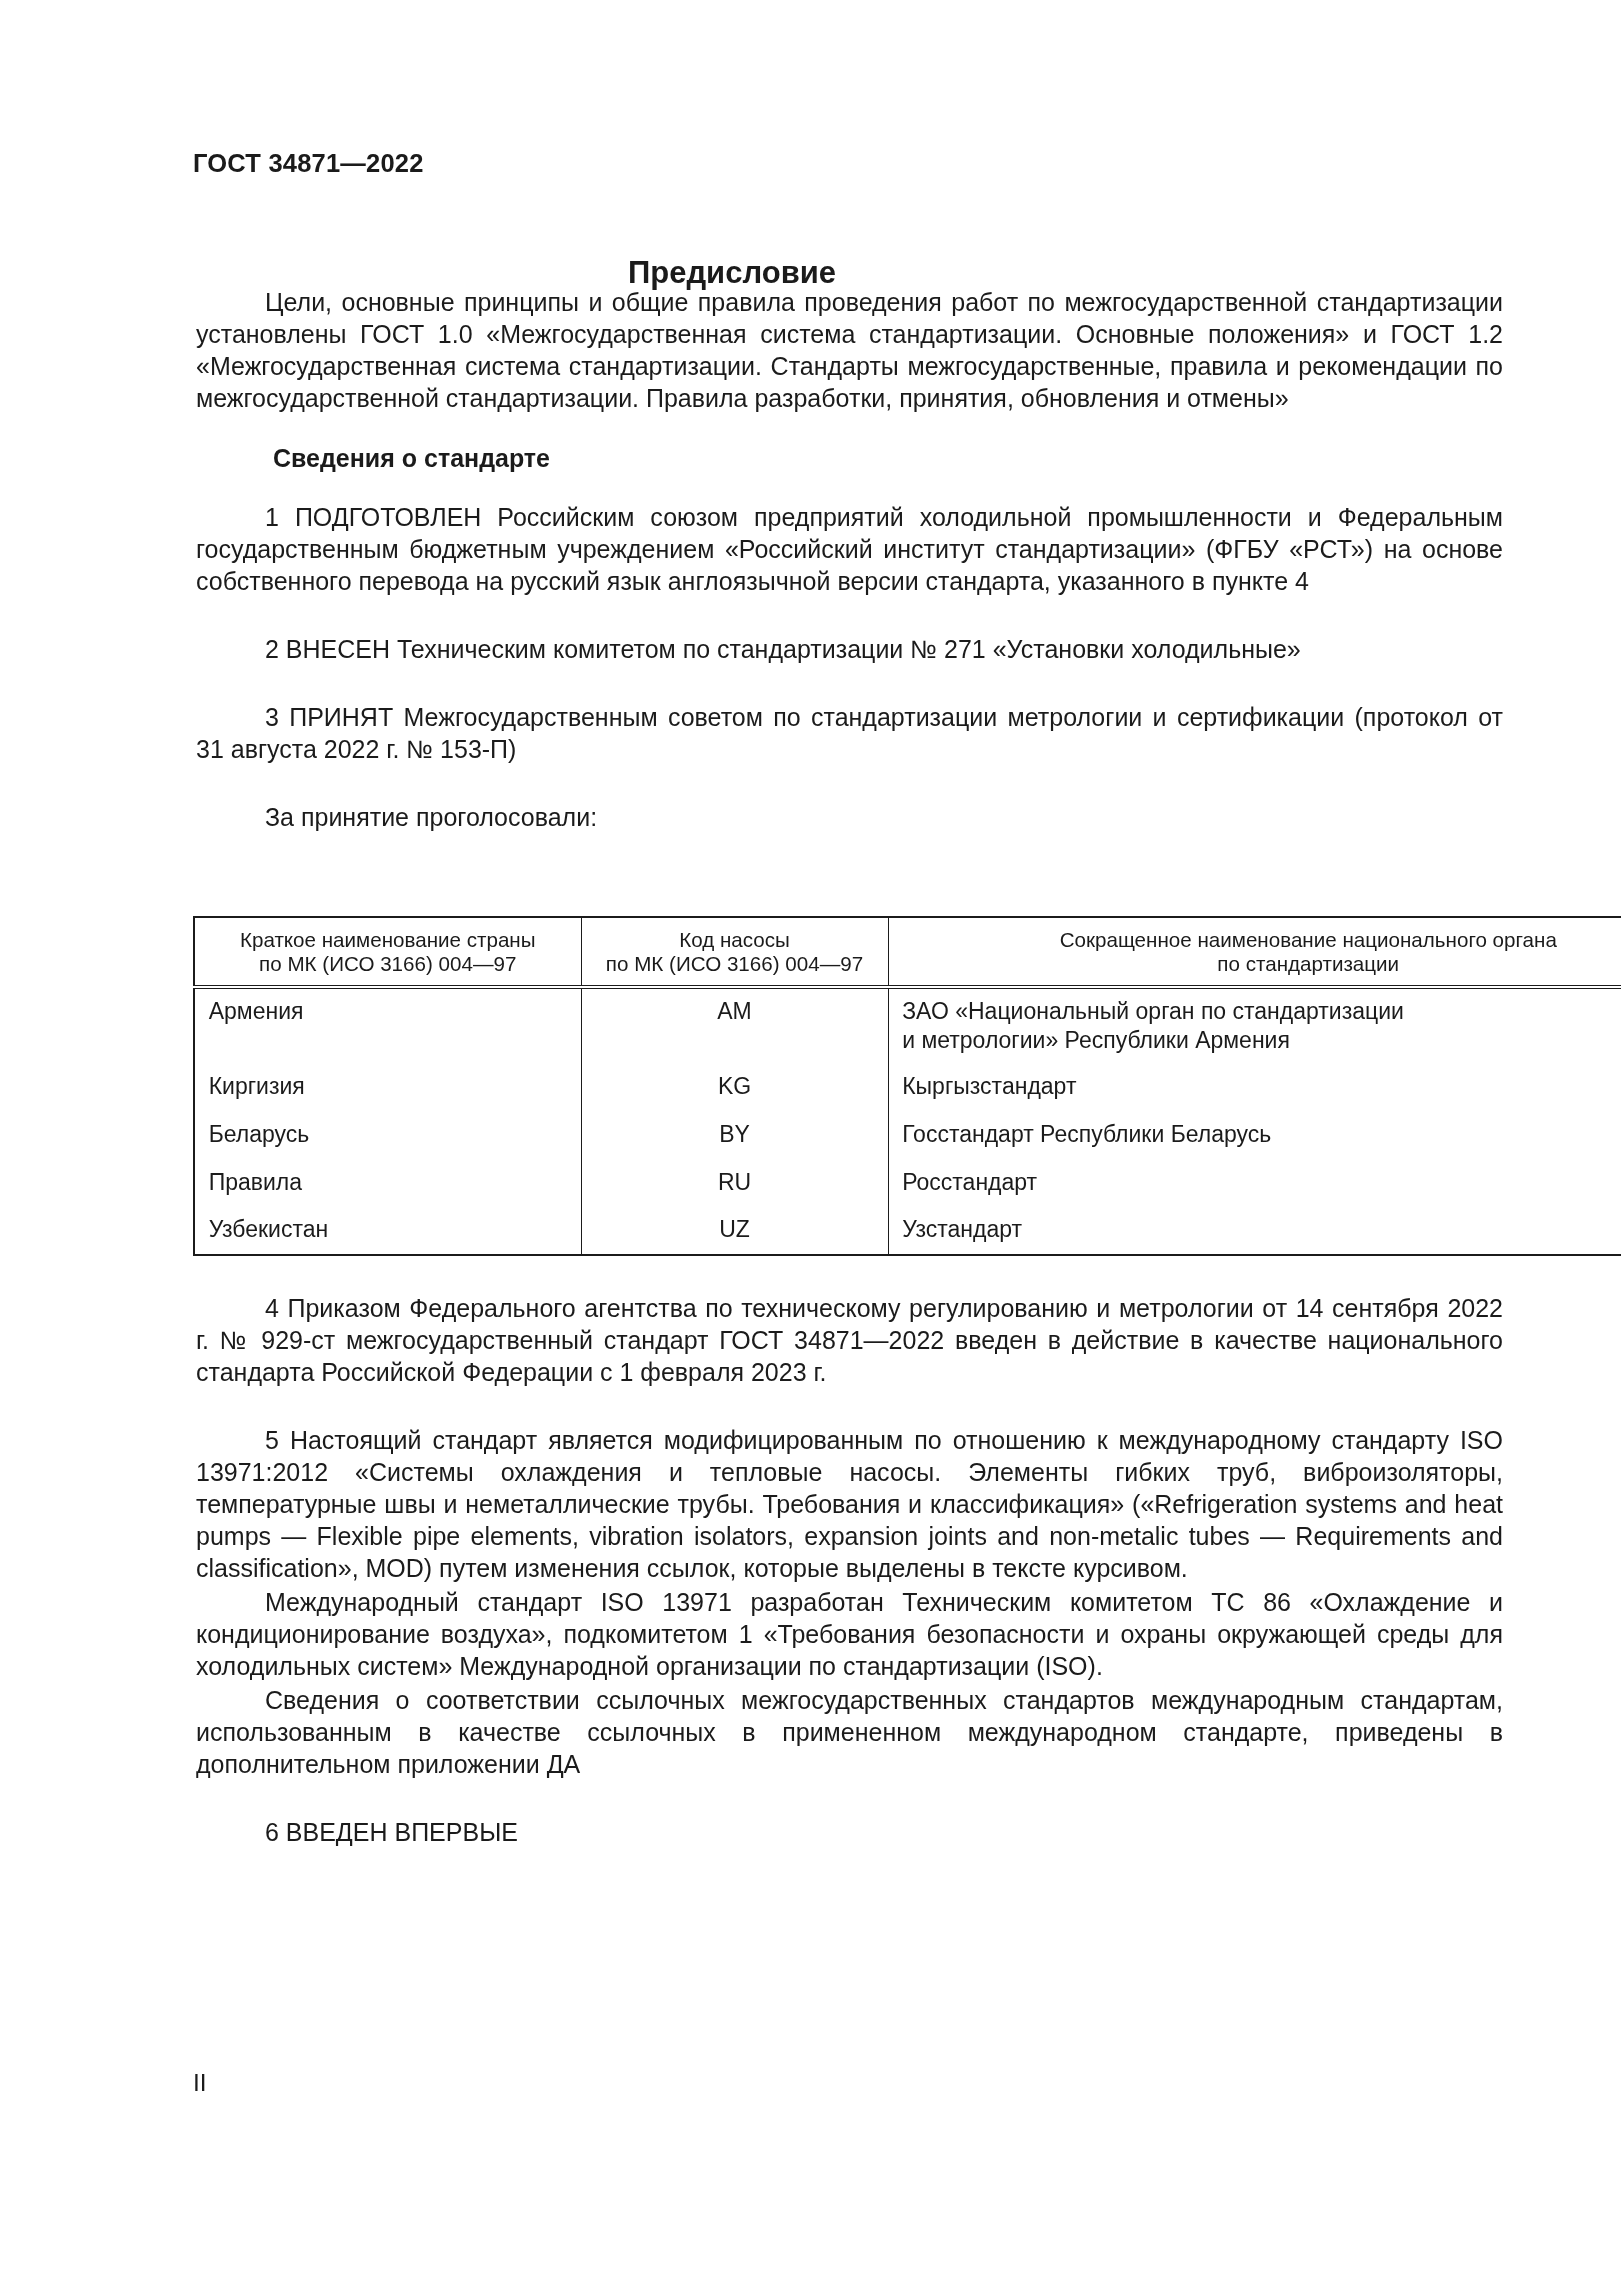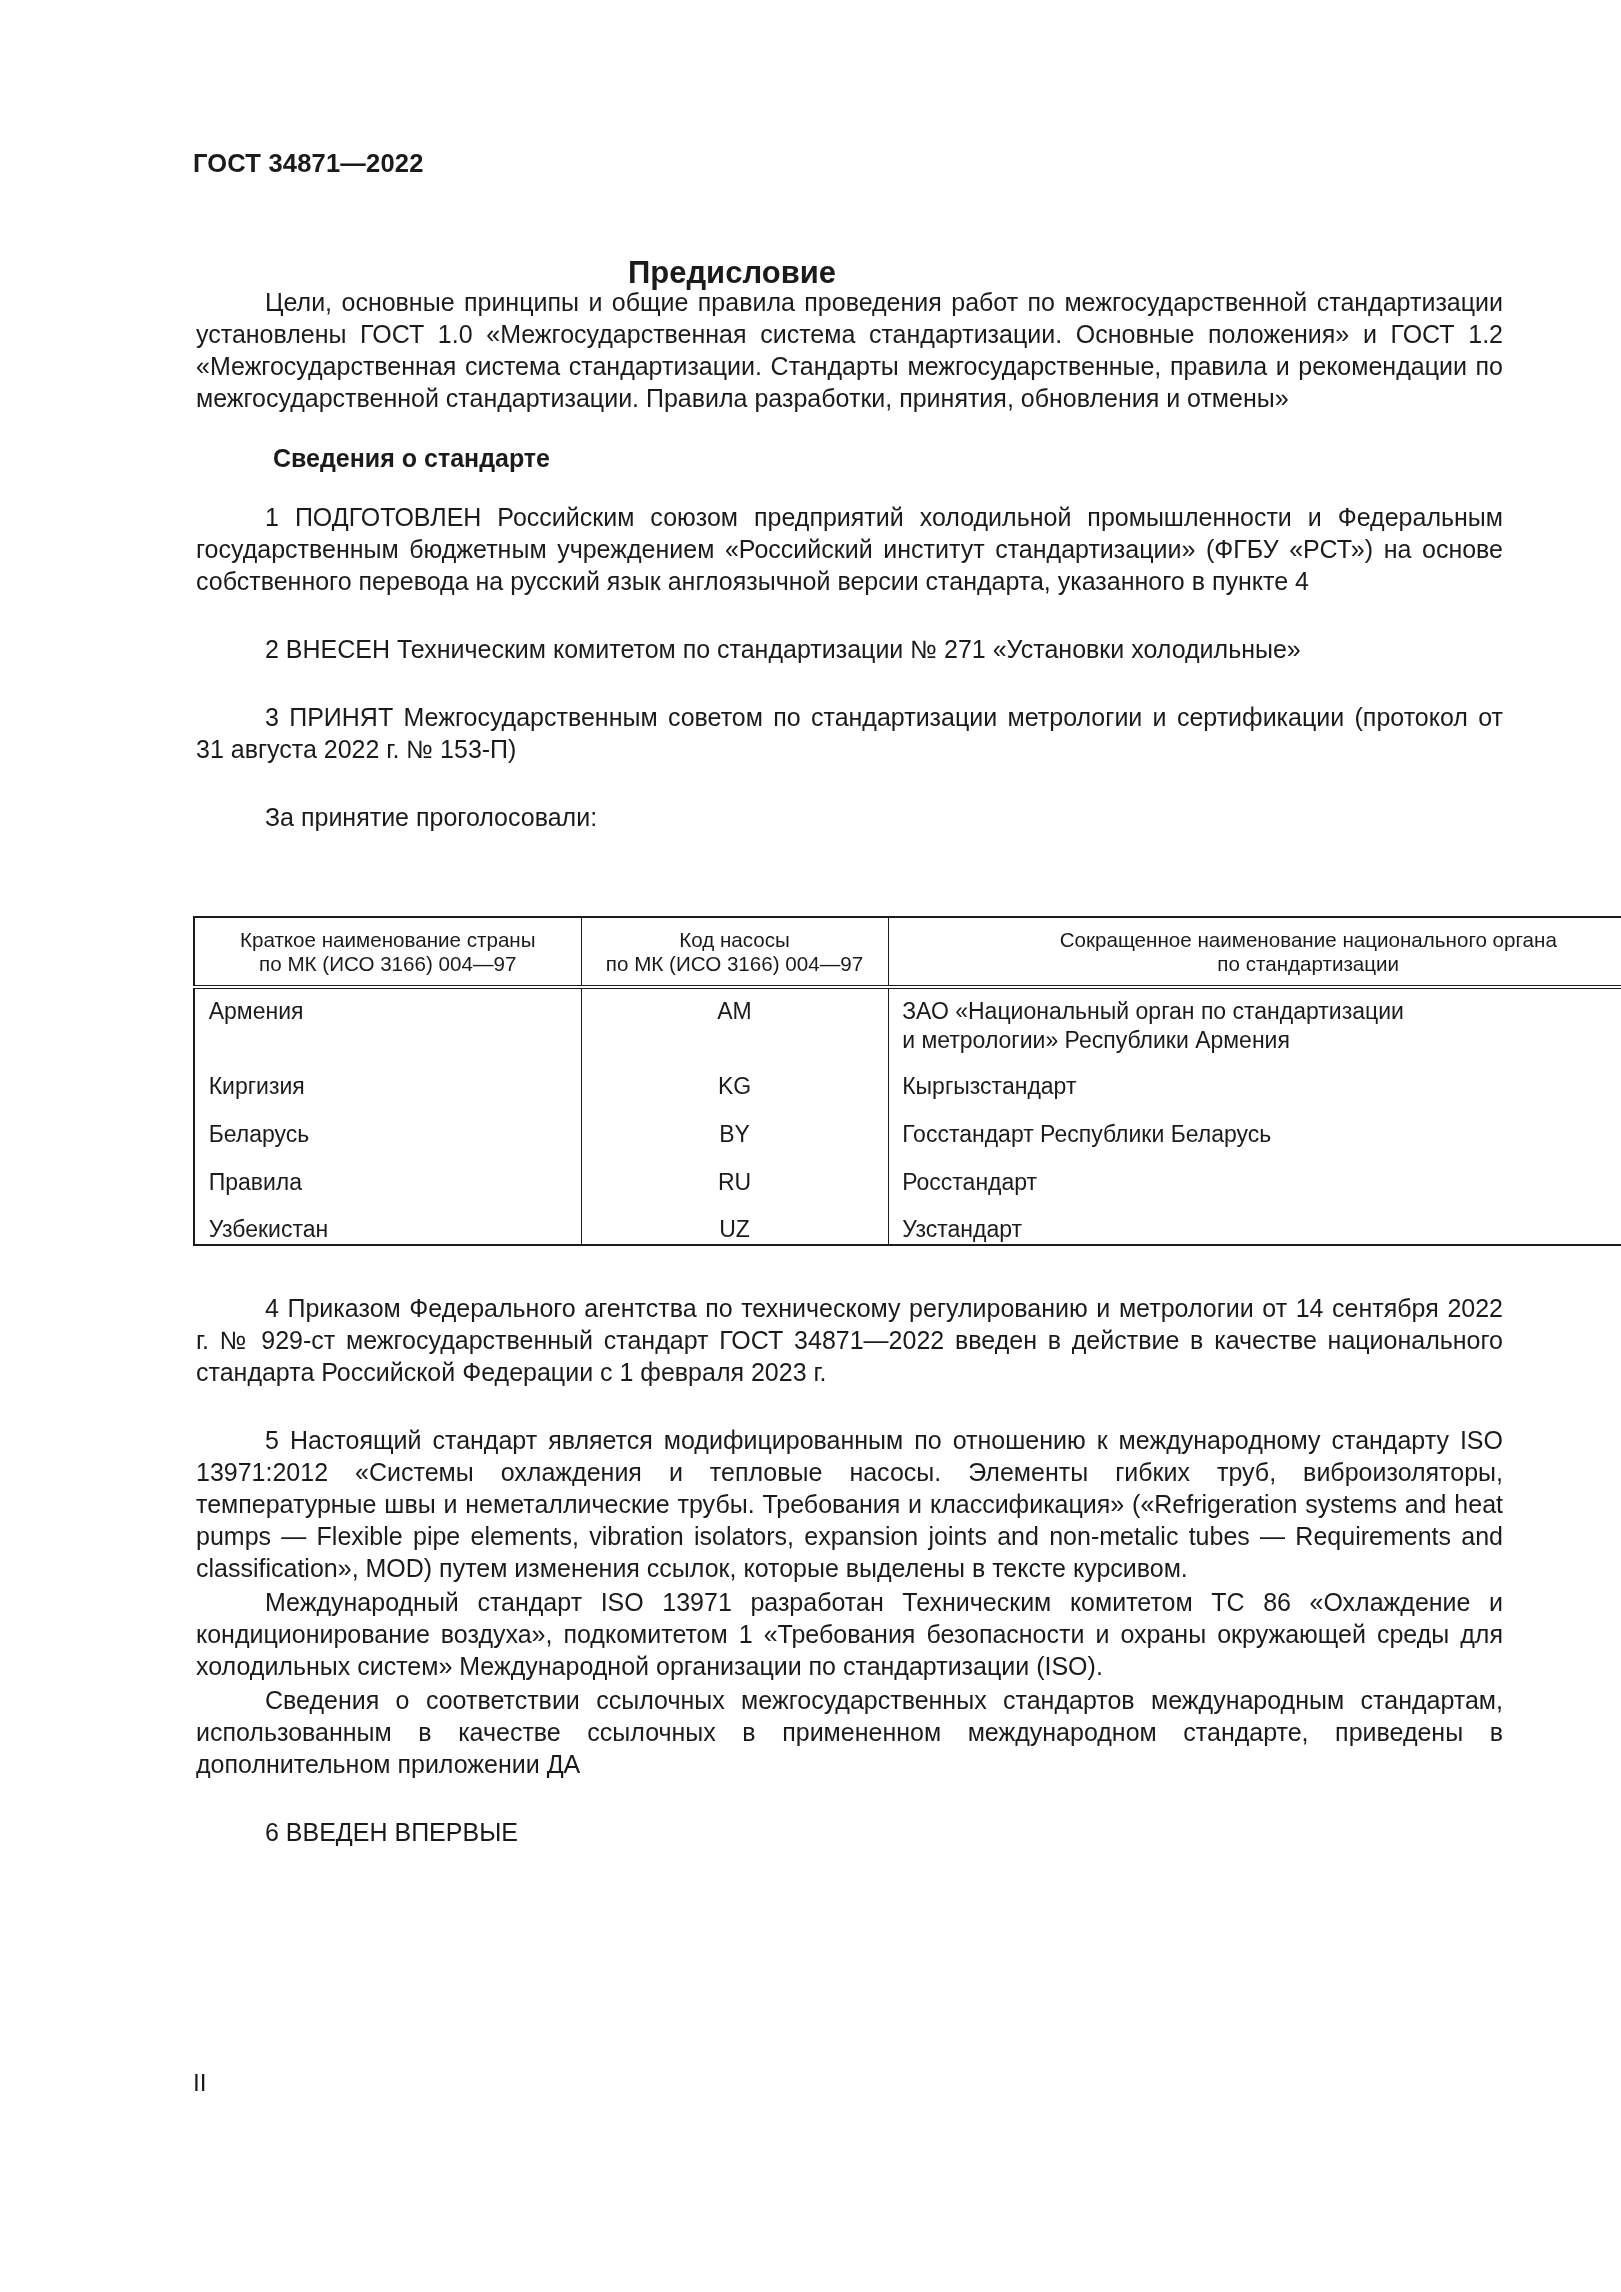--- a/index.html
+++ b/index.html
@@ -37,21 +37,21 @@
       text-align: center; vertical-align: middle; height: 63px;
       border-left: 1.5px solid #1b1b1b; border-right: 1.5px solid #1b1b1b;
       border-bottom: 4.9px double #1b1b1b; padding: 2px 7.8px 2px 7.8px;
     }
     table.countries td {
       border-left: 1.5px solid #1b1b1b; border-right: 1.5px solid #1b1b1b;
       vertical-align: top; padding: 0 13.7px 0 13.7px;
     }
     table.countries tr.first td { padding-top: 7.8px; padding-bottom: 17.6px; }
     table.countries tr.mid td { padding-top: 0; padding-bottom: 18.6px; }
-    table.countries tr.lastrow td { padding-top: 0; padding-bottom: 0; margin-left: 42px; }
+    table.countries tr.lastrow td { padding-top: 0; padding-bottom: 10px; margin-left: 42px; }
     table.countries td.code { text-align: center; }
 
     .body2 {
       position: absolute; left: 194px; width: 1311px; top: 1290px;
       font-size: 25px; line-height: 32px;
     }
     .page-number {
       position: absolute; left: 193px; top: 2069px; font-size: 24.5px;
     }
   </style>

